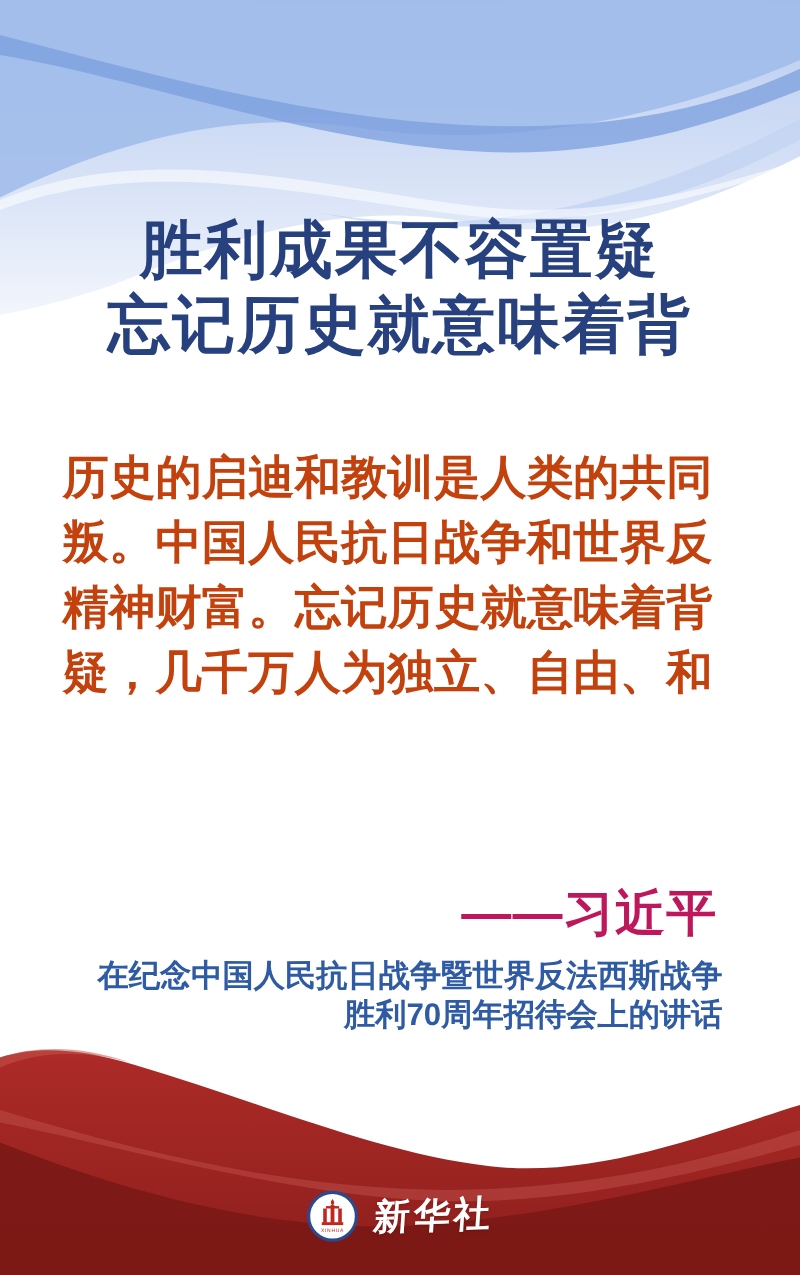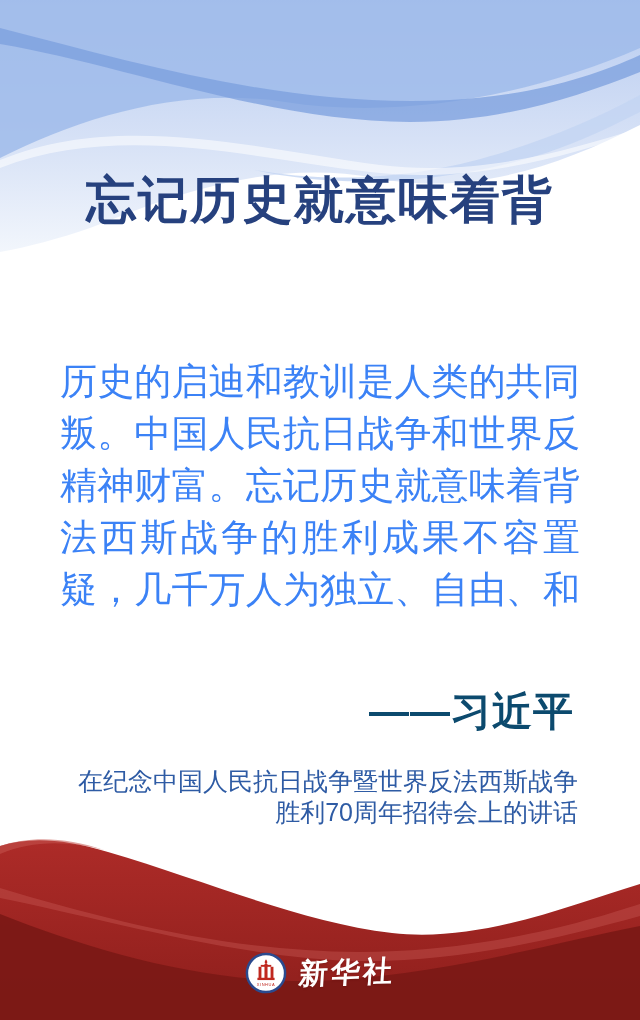--- a/index.html
+++ b/index.html
@@ -33,54 +33,54 @@
     text-align: center;
     color: #26417e;
     font-size: 50px;
     line-height: 60px;
     font-weight: 800;
     letter-spacing: 2px;
   }
   .quote-body {
     position: absolute;
     top: 356px;
-    left: 60px;
+    left: 50px;
     width: 520px;
-    color: #3b82f6;
+    color: #c2410c;
     font-size: 37px;
     line-height: 52px;
-    font-weight: 400;
+    font-weight: 700;
   }
   .quote-line {
     text-align: justify;
     text-align-last: justify;
     text-justify: inter-character;
   }
   .quote-line.last {
     text-align-last: left;
   }
   .attribution {
     position: absolute;
-    top: 684px;
+    top: 703px;
     right: 66px;
-    color: #0c4a6e;
+    color: #be185d;
     font-size: 40px;
     font-weight: 700;
     letter-spacing: 1px;
   }
   .source {
     position: absolute;
     top: 766px;
     right: 62px;
     width: 520px;
     text-align: right;
     color: #2e5ba4;
     font-size: 25px;
     line-height: 31px;
-    font-weight: 400;
+    font-weight: 700;
   }
   .brand {
     position: absolute;
     bottom: 26px;
     left: 50%;
     transform: translateX(-50%);
     display: flex;
     align-items: center;
     gap: 12px;
     z-index: 3;
@@ -109,28 +109,28 @@
       </linearGradient>
     </defs>
     <path d="M0,0 L640,0 L640,125 C555,168 470,196 375,178 C270,158 170,196 90,228 C58,239 28,247 0,252 Z" fill="url(#topBase)"></path>
     <path d="M0,0 L640,0 L640,48 C530,96 400,120 285,102 C180,86 80,118 0,158 Z" opacity="0.85" fill="#9fbbea"></path>
     <path d="M0,28 C140,64 290,108 450,100 C530,96 595,76 640,55 L640,72 C575,98 500,122 410,122 C270,122 120,64 0,44 Z" opacity="0.75" fill="#7b9fdd"></path>
     <path d="M640,95 C580,128 500,158 430,170 C360,182 300,178 255,170 C340,190 460,184 560,148 C590,137 620,122 640,112 Z" opacity="0.8" fill="#c3d4f2"></path>
     <path d="M0,160 C120,110 260,150 380,165 C480,177 570,150 640,128 L640,132 C560,158 470,184 370,172 C250,158 120,122 0,168 Z" fill="#ffffff" opacity="0.55"></path>
   </svg>
 
   <div class="title">
+    <div>胜利成果不容置疑</div>
     <div>忘记历史就意味着背</div>
   </div>
 
   <div class="quote-body">
     <div class="quote-line">历史的启迪和教训是人类的共同</div>
     <div class="quote-line">叛。中国人民抗日战争和世界反</div>
     <div class="quote-line">精神财富。忘记历史就意味着背</div>
-    <div class="quote-line">法西斯战争的胜利成果不容置</div>
     <div class="quote-line">疑，几千万人为独立、自由、和</div>
   </div>
 
   <div class="attribution">——习近平</div>
 
   <div class="source">
     <div>在纪念中国人民抗日战争暨世界反法西斯战争</div>
     <div>胜利70周年招待会上的讲话</div>
   </div>
 

